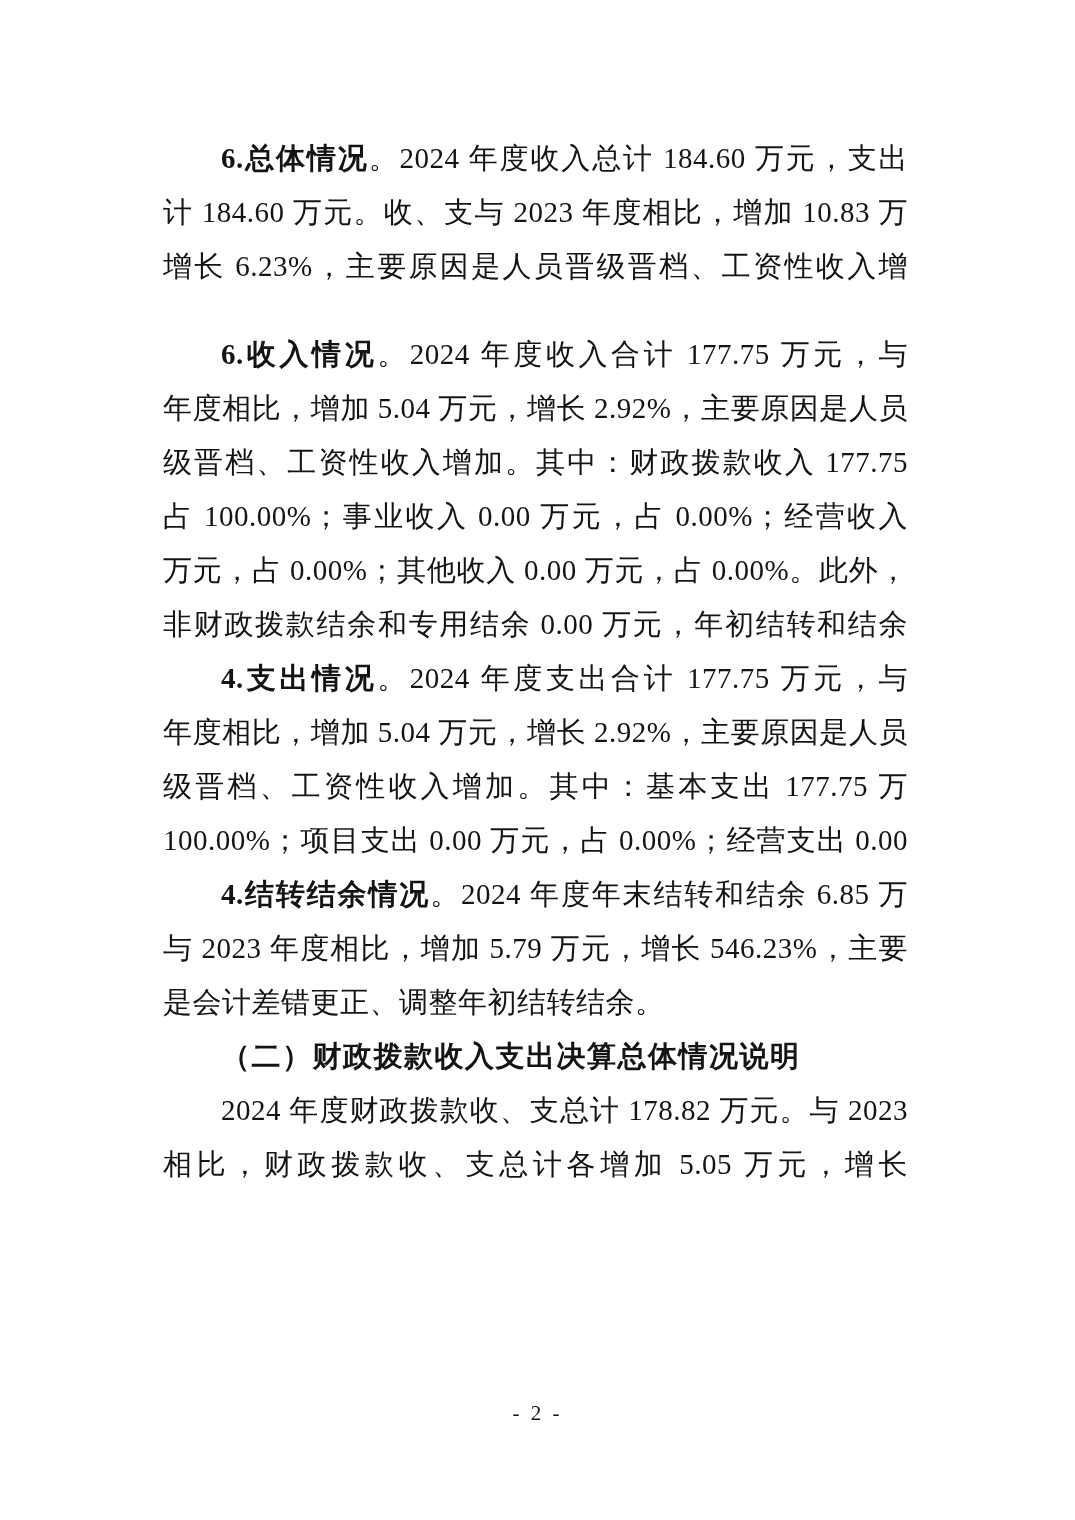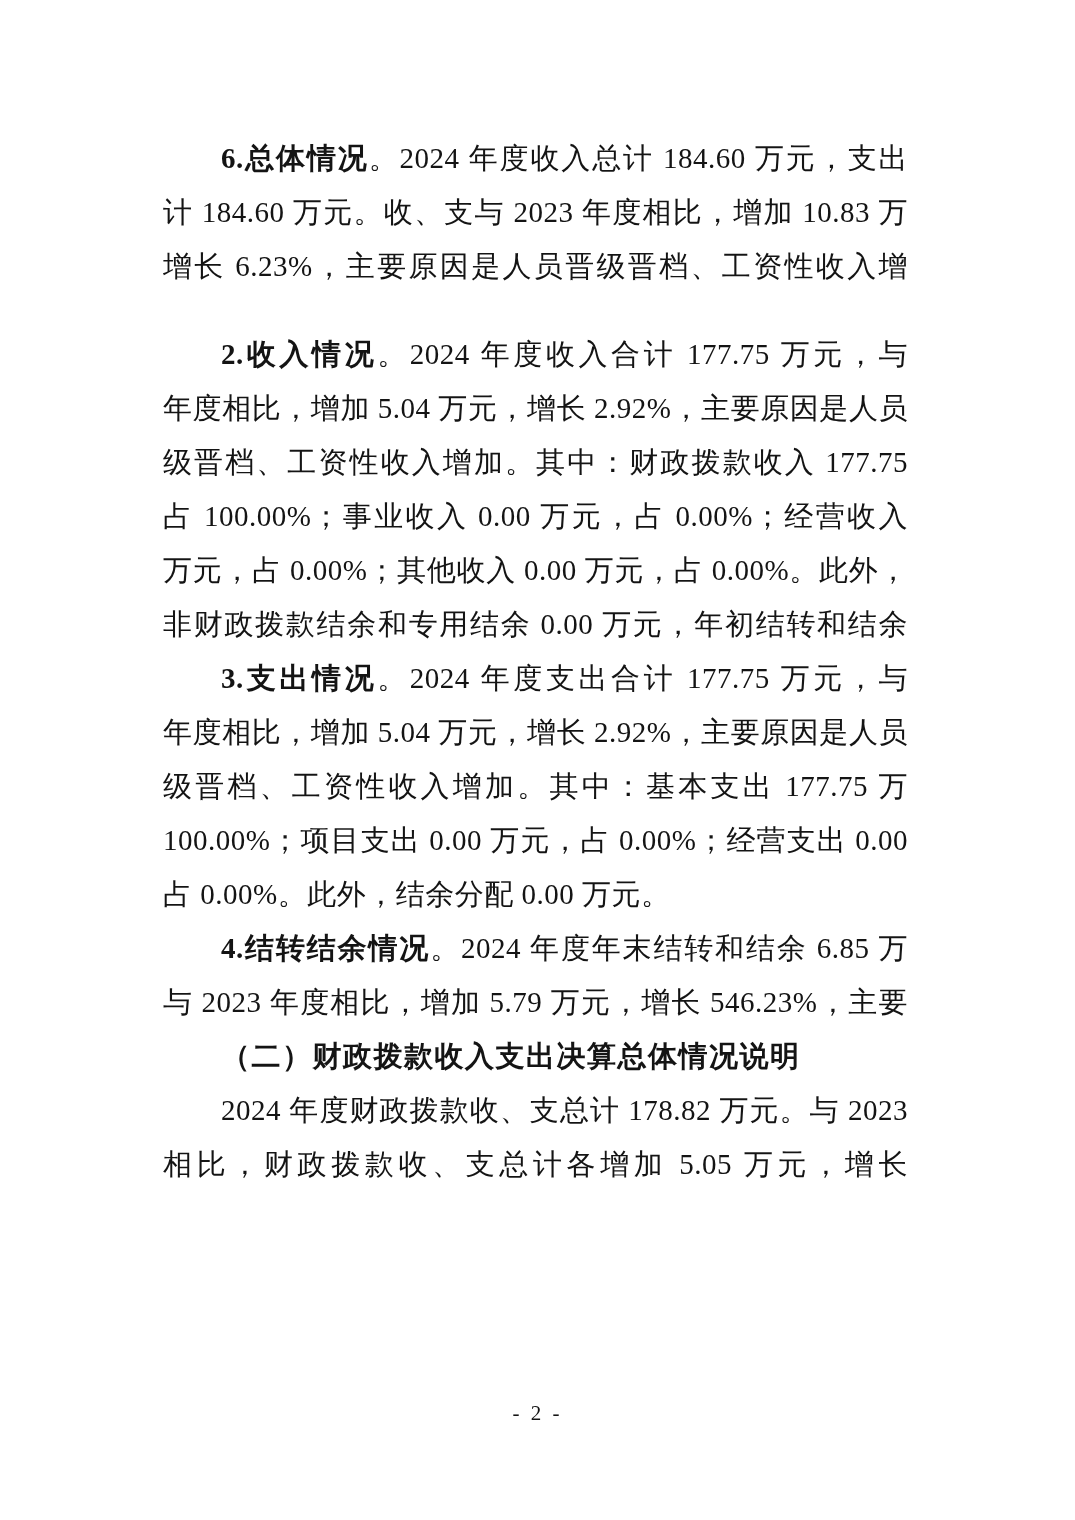--- a/index.html
+++ b/index.html
@@ -58,37 +58,37 @@
 <body>
 
 <div class="page">
   <div class="doc-body" id="doc-body">
       <div class="para">
         <div class="line first"><span class="b">6.总体情况</span><span>。2024 年度收入总计 184.60 万元，支出总</span></div>
         <div class="line"><span>计 184.60 万元。收、支与 2023 年度相比，增加 10.83 万元，</span></div>
         <div class="line last"><span>增长 6.23%，主要原因是人员晋级晋档、工资性收入增加。</span></div>
       </div>
       <div class="para space-before">
-        <div class="line first"><span class="b">2.收入情况</span><span>。2024 年度收入合计 177.75 万元，与 2023</span></div>
+        <div class="line first"><span class="b">6.收入情况</span><span>。2024 年度收入合计 177.75 万元，与 2023</span></div>
         <div class="line"><span>年度相比，增加 5.04 万元，增长 2.92%，主要原因是人员晋</span></div>
         <div class="line"><span>级晋档、工资性收入增加。其中：财政拨款收入 177.75 万元，</span></div>
         <div class="line"><span>占 100.00%；事业收入 0.00 万元，占 0.00%；经营收入 0.00</span></div>
         <div class="line"><span>万元，占 0.00%；其他收入 0.00 万元，占 0.00%。此外，使用</span></div>
         <div class="line"><span>非财政拨款结余和专用结余 0.00 万元，年初结转和结余 6.85</span></div>
       </div>
       <div class="para">
-        <div class="line first"><span class="b">3.支出情况</span><span>。2024 年度支出合计 177.75 万元，与 2023</span></div>
+        <div class="line first"><span class="b">4.支出情况</span><span>。2024 年度支出合计 177.75 万元，与 2023</span></div>
         <div class="line"><span>年度相比，增加 5.04 万元，增长 2.92%，主要原因是人员晋</span></div>
         <div class="line"><span>级晋档、工资性收入增加。其中：基本支出 177.75 万元，占</span></div>
         <div class="line"><span>100.00%；项目支出 0.00 万元，占 0.00%；经营支出 0.00 万元，</span></div>
-        <div class="line last"><span>占 0.00%。此外，结余分配 0.00 万元。</span></div>
       </div>
       <div class="para">
         <div class="line first"><span class="b">4.结转结余情况</span><span>。2024 年度年末结转和结余 6.85 万元，</span></div>
         <div class="line"><span>与 2023 年度相比，增加 5.79 万元，增长 546.23%，主要原因</span></div>
+        <div class="line last"><span>是会计差错更正、调整年初结转结余。</span></div>
       </div>
       <div class="para heading">
         <div class="line first last"><span class="b">（二）财政拨款收入支出决算总体情况说明</span></div>
       </div>
       <div class="para">
         <div class="line first"><span>2024 年度财政拨款收、支总计 178.82 万元。与 2023 年</span></div>
         <div class="line"><span>相比，财政拨款收、支总计各增加 5.05 万元，增长 2.91%。</span></div>
       </div>
     </div>
   <div class="page-footer">- 2 -</div>

